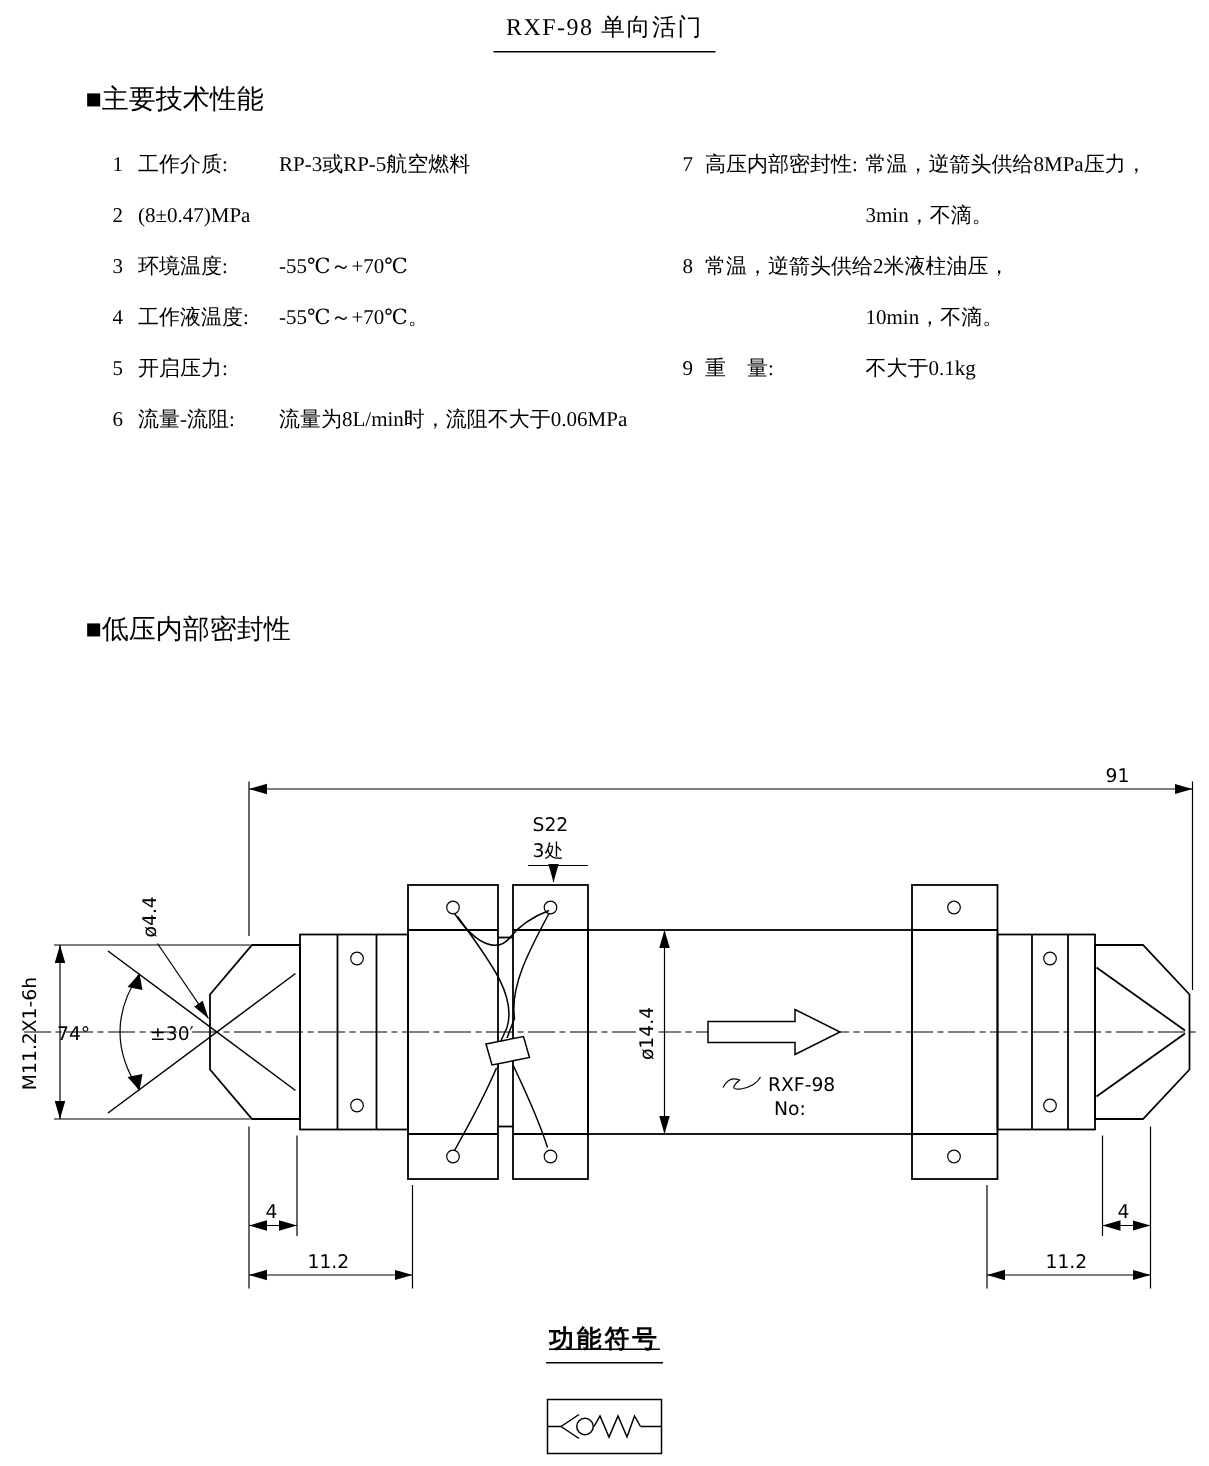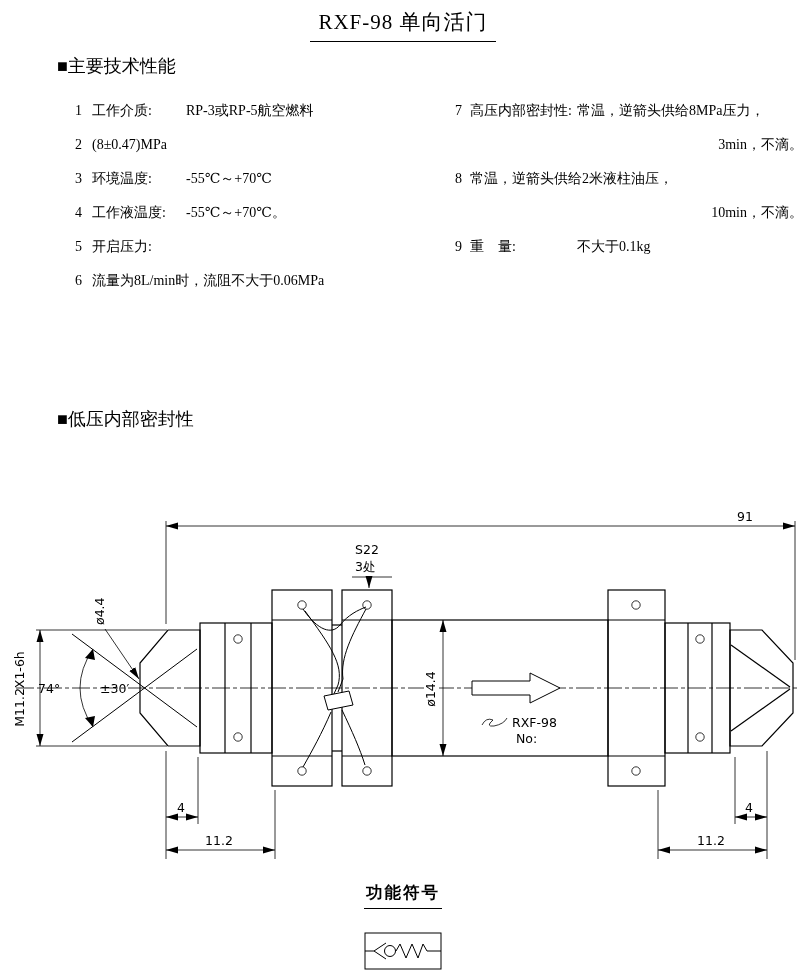--- a/index.html
+++ b/index.html
@@ -2,35 +2,35 @@
 <html><head>
 <meta charset="utf-8">
 <style>
   html,body{margin:0;padding:0;background:#fff;}
   body{
     width:806px;height:977px;position:relative;color:#000;
     font-family:"Liberation Serif","DejaVu Serif",serif;
   }
   .abs{position:absolute;}
   #title-wrap{top:8px;left:0;width:100%;text-align:center;}
-  #title{display:inline-block;font-size:21px;letter-spacing:1px;border-bottom:1.5px solid #000;padding:0 8px 5px 8px;}
+  #title{display:inline-block;font-size:16px;letter-spacing:1px;border-bottom:1.5px solid #000;padding:0 8px 5px 8px;}
   .sec-head{font-size:18px;}
   #specs-head{left:57px;top:54px;}
   #draw-head{left:57px;top:407px;}
   #specs-left{left:75px;top:94px;width:375px;}
   #specs-right{left:455px;top:94px;width:348px;}
   .row{display:flex;height:34px;line-height:34px;font-size:14px;white-space:nowrap;}
   .l-num{width:17px;flex:none;}
   .l-label{width:94px;flex:none;}
   .r-num{width:15px;flex:none;}
   .r-label{width:107px;flex:none;}
-  .r-cont{padding-left:122px;justify-content:flex-end;}
+  .r-cont{padding-left:122px;}
   #drawing{left:0;top:493px;}
   #func-head-wrap{top:882px;left:0;width:100%;text-align:center;}
-  #func-head{display:inline-block;font-size:16.5px;font-weight:bold;letter-spacing:2px;border-bottom:1.5px solid #000;padding:0 2px 4px 2px;}
+  #func-head{display:inline-block;font-size:16.5px;font-weight:bold;letter-spacing:2px;border-bottom:1.5px solid #000;padding:0 2px 4px 2px;text-decoration:underline;}
   #symbol{left:363px;top:928px;}
   svg .part{stroke:#000;stroke-width:1.2;fill:none;stroke-linejoin:miter;}
   svg .med{stroke:#000;stroke-width:1;fill:none;}
   svg .thin{stroke:#000;stroke-width:0.8;fill:none;}
   svg .cl{stroke-dasharray:18 3 4 3;}
   svg text{font-family:"DejaVu Sans","Liberation Sans",sans-serif;font-size:12.5px;fill:#000;stroke:none;}
 </style>
 </head>
 <body>
 
@@ -59,20 +59,21 @@
     <span class="l-num">4</span>
     <span class="l-label">工作液温度:</span>
     <span class="l-val">-55℃～+70℃。</span>
   </div>
   <div class="row">
     <span class="l-num">5</span>
     <span class="l-label">开启压力:</span>
   </div>
   <div class="row">
     <span class="l-num">6</span>
+    <span class="l-label">流量-流阻:</span>
     <span class="l-val">流量为8L/min时，流阻不大于0.06MPa</span>
   </div>
 </div>
 
 <div class="abs" id="specs-right">
   <div class="row">
     <span class="r-num">7</span>
     <span class="r-label">高压内部密封性:</span>
     <span class="r-val">常温，逆箭头供给8MPa压力，</span>
   </div>

